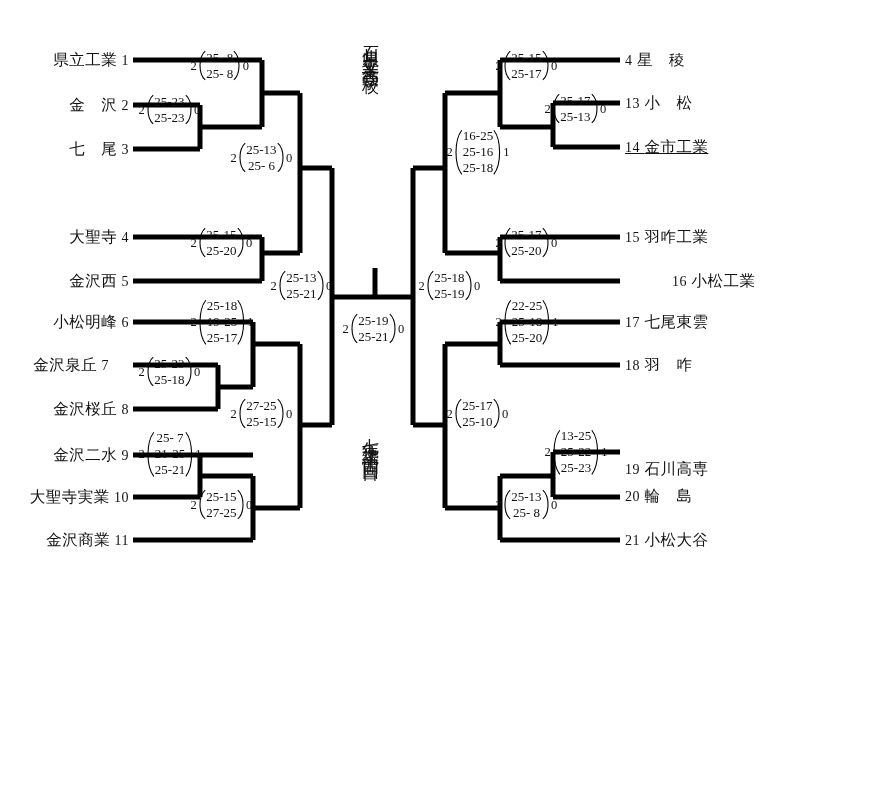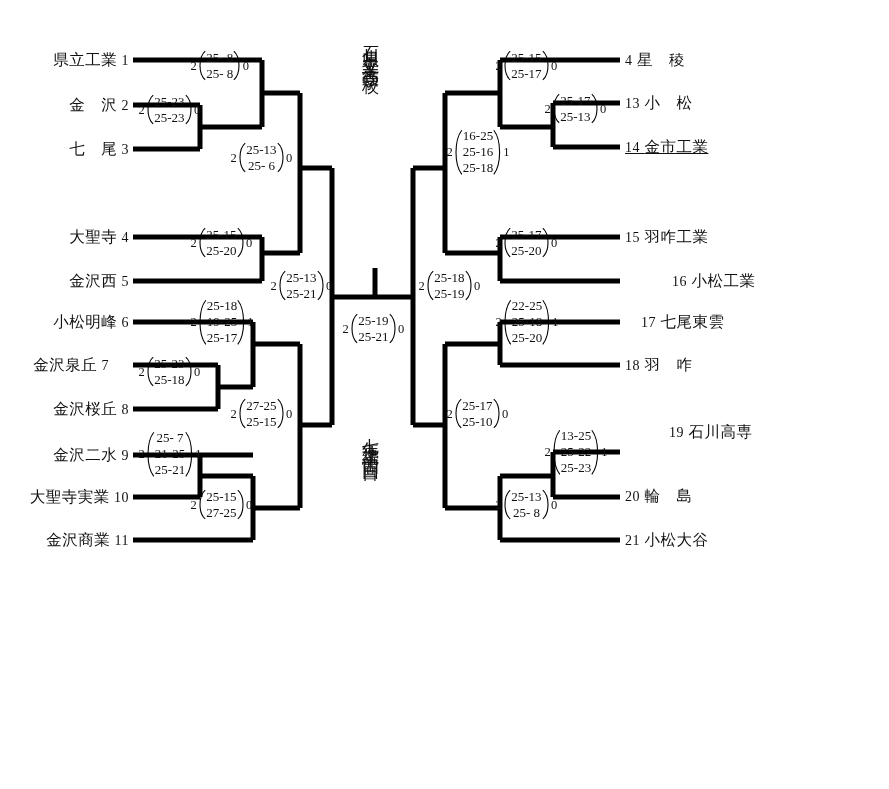--- a/index.html
+++ b/index.html
@@ -120,23 +120,23 @@
     <div class="teamlabel" style="right:760px;top:487px;"><span class="nm">大聖寺実業</span> <span class="sd">10</span></div>
     <div class="teamlabel" style="right:760px;top:530px;"><span class="nm">金沢商業</span> <span class="sd">11</span></div>
   </div>
 
   <div class="right">
     <div class="teamlabel" style="left:625px;top:50px;"><span class="sd">4</span> <span class="nm">星　稜</span></div>
     <div class="teamlabel" style="left:625px;top:93px;"><span class="sd">13</span> <span class="nm">小　松</span></div>
     <div class="teamlabel" style="left:625px;top:137px;text-decoration:underline;"><span class="sd">14</span> <span class="nm">金市工業</span></div>
     <div class="teamlabel" style="left:625px;top:227px;"><span class="sd">15</span> <span class="nm">羽咋工業</span></div>
     <div class="teamlabel" style="left:625px;top:271px;margin-left:47px;"><span class="sd">16</span> <span class="nm">小松工業</span></div>
-    <div class="teamlabel" style="left:625px;top:312px;margin-left:16px;"><span class="sd">17</span> <span class="nm">七尾東雲</span></div>
+    <div class="teamlabel" style="left:625px;top:312px;"><span class="sd">17</span> <span class="nm">七尾東雲</span></div>
     <div class="teamlabel" style="left:625px;top:355px;text-align:right;"><span class="sd">18</span> <span class="nm">羽　咋</span></div>
-    <div class="teamlabel" style="left:625px;top:422px;margin-left:44px;"><span class="sd">19</span> <span class="nm">石川高専</span></div>
+    <div class="teamlabel" style="left:625px;top:459px;"><span class="sd">19</span> <span class="nm">石川高専</span></div>
     <div class="teamlabel" style="left:625px;top:486px;"><span class="sd">20</span> <span class="nm">輪　島</span></div>
     <div class="teamlabel" style="left:625px;top:530px;"><span class="sd">21</span> <span class="nm">小松大谷</span></div>
   </div>
 
   <div class="matchbox" style="left: 136px; top: 110px; transform: translateY(-50%);">
       <span class="mwin">2</span>
       <span class="setwrap">
         <svg width="7" height="30.8" viewBox="0 0 7 30.8">
           <path d="M6.2,1 Q1,5.544 1,15.4 Q1,25.256 6.2,29.8" fill="none" stroke="#000000" stroke-width="1.1"></path>
         </svg>

